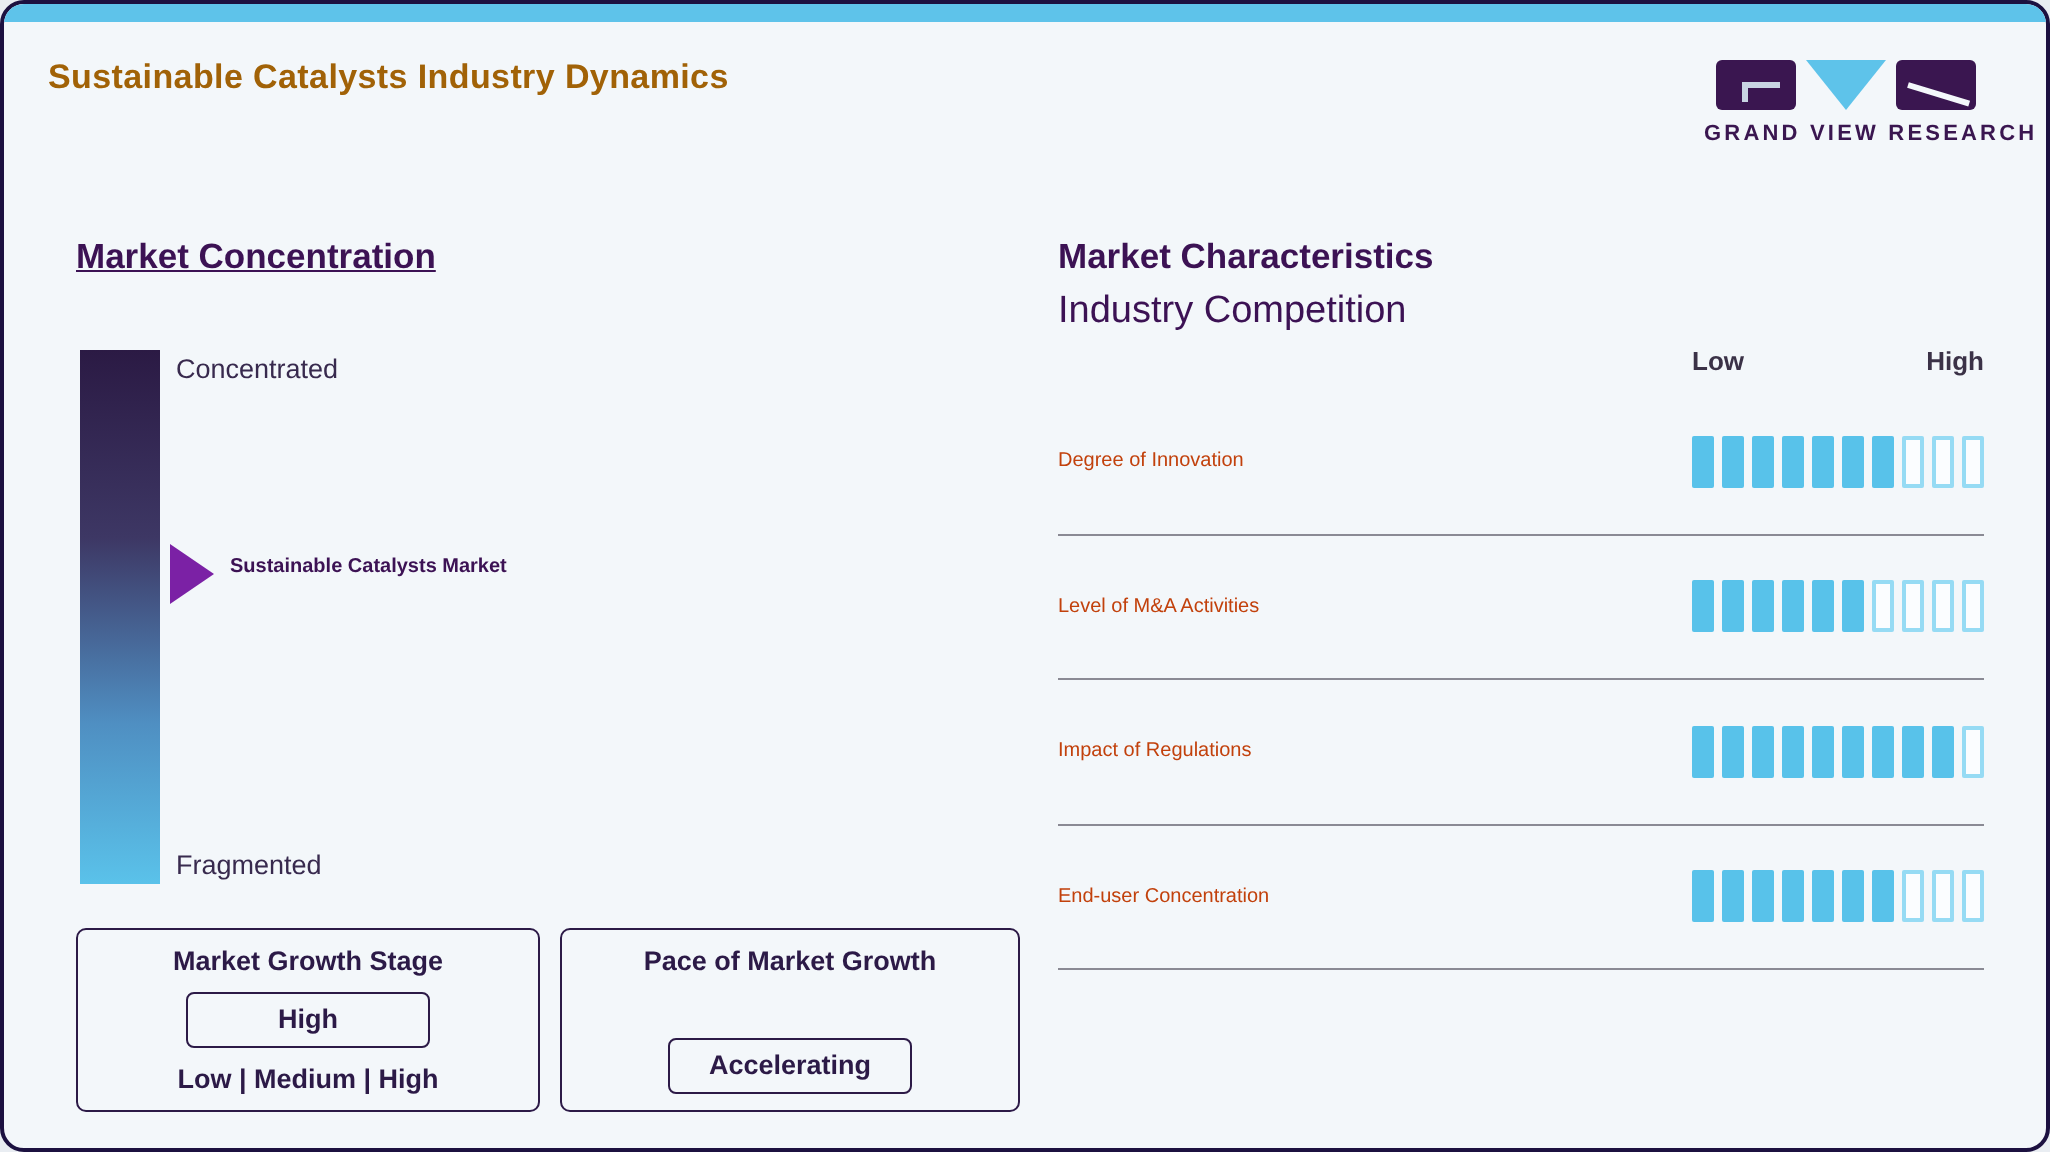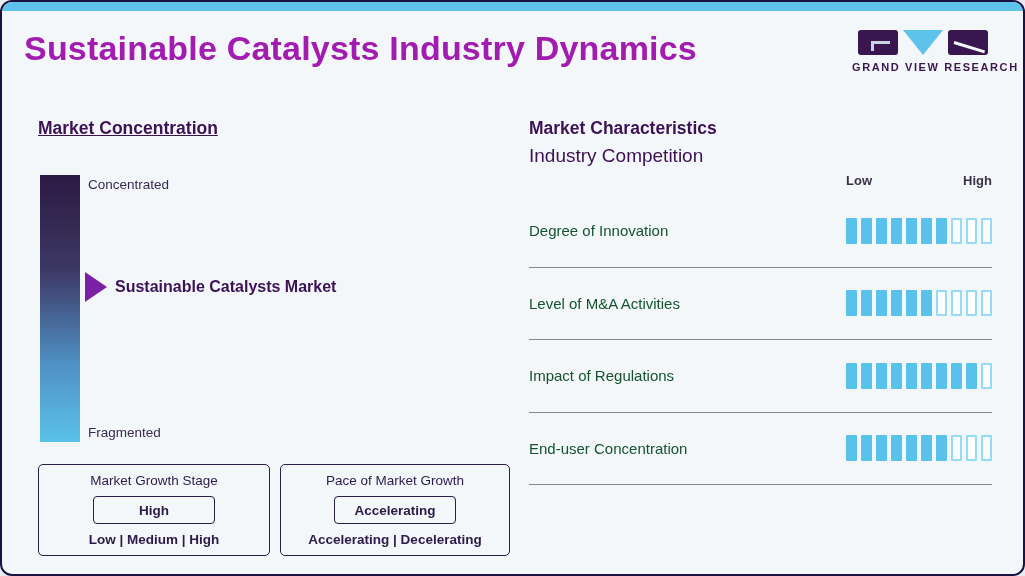--- a/index.html
+++ b/index.html
@@ -1,21 +1,21 @@
 <!DOCTYPE html>
 <html><head>
 <meta charset="utf-8">
 <style>
   html,body{margin:0;padding:0;background:#e9edf2;font-family:"Liberation Sans","DejaVu Sans",sans-serif;}
   .frame{
     position:relative;width:1025px;height:576px;box-sizing:border-box;
     background:#f3f7fa;border:2px solid #1c1140;border-radius:12px;overflow:hidden;
   }
   .topbar{position:absolute;top:0;left:0;width:100%;height:9px;background:#5ec3ea;}
-  .page-title{position:absolute;left:22px;top:27px;margin:0;font-size:34px;font-weight:bold;color:#a21caf;letter-spacing:.2px;}
+  .page-title{position:absolute;left:22px;top:27px;margin:0;font-size:17px;font-weight:bold;color:#a16207;letter-spacing:.2px;}
   
   .logo{position:absolute;right:29px;top:28px;width:142px;}
   .logo-marks{display:flex;align-items:flex-start;justify-content:center;gap:5px;height:26px;}
   .logo-block{position:relative;width:40px;height:25px;background:#3a1650;border-radius:3px;overflow:hidden;}
   .logo-g-glyph{position:absolute;left:13px;top:11px;width:16px;height:7px;border-top:3px solid #c8d4e2;border-left:3px solid #c8d4e2;}
   .logo-r-glyph{position:absolute;left:6px;top:11px;width:32px;height:3px;background:#f4f8fb;transform:rotate(17deg);transform-origin:left center;}
   .logo-v{width:0;height:0;border-left:20px solid transparent;border-right:20px solid transparent;border-top:25px solid #5ec3ea;}
   .logo-text{margin-top:5px;text-align:center;font-size:11px;font-weight:bold;letter-spacing:1.6px;color:#3a1650;white-space:nowrap;}
   
   .section-h{position:absolute;margin:0;font-size:17.5px;font-weight:bold;color:#3c1254;}
@@ -23,37 +23,37 @@
   .ch-heading{left:527px;top:116px;}
   .ch-sub{position:absolute;left:527px;top:143px;font-size:19px;color:#3c1254;}
   
   .grad-bar{position:absolute;left:38px;top:173px;width:40px;height:267px;
     background:linear-gradient(180deg,#2b1a44 0%,#3d3764 35%,#4f8fc2 70%,#5ac2ea 100%);}
   .scale-label{position:absolute;font-size:13.5px;color:#382a4e;}
   .lbl-concentrated{left:86px;top:175px;}
   .lbl-fragmented{left:86px;top:423px;}
   .pointer-arrow{position:absolute;left:83px;top:270px;width:0;height:0;
     border-top:15px solid transparent;border-bottom:15px solid transparent;border-left:22px solid #7b21a5;}
-  .pointer-label{position:absolute;left:113px;top:276px;font-size:16px;font-weight:bold;color:#3c1254;}
+  .pointer-label{position:absolute;left:113px;top:276px;font-size:10px;font-weight:bold;color:#3c1254;}
   
   .growth-row{position:absolute;left:36px;top:462px;display:flex;gap:10px;}
   .growth-box{box-sizing:border-box;width:232px;height:92px;border:1.5px solid #2c1a47;border-radius:5px;
     display:flex;flex-direction:column;align-items:center;justify-content:space-between;padding:8px 10px;}
   .growth-box:last-child{width:230px;}
-  .growth-title{font-size:13.5px;font-weight:normal;color:#2c1a47;}
+  .growth-title{font-size:13.5px;font-weight:bold;color:#2c1a47;}
   .growth-value-box{box-sizing:border-box;min-width:122px;padding:4px 18px;border:1.5px solid #2c1a47;border-radius:4px;text-align:center;}
   .growth-value{font-size:13.5px;font-weight:bold;color:#2c1a47;}
   .growth-scale{font-size:13.5px;font-weight:bold;color:#2c1a47;}
   
   .lowhigh{position:absolute;left:844px;top:171px;width:146px;display:flex;justify-content:space-between;
     font-size:13px;font-weight:600;color:#3b3247;}
   .char-rows{position:absolute;left:527px;top:193px;width:463px;}
   .char-row{box-sizing:border-box;height:72.5px;display:flex;align-items:center;justify-content:space-between;
     border-bottom:1px solid #8a8a94;}
-  .char-label{font-size:15px;font-weight:500;color:#14532d;}
+  .char-label{font-size:10px;font-weight:500;color:#c2410c;}
   .segments{display:flex;gap:4px;}
   .seg{box-sizing:border-box;width:11px;height:26px;border-radius:1px;}
   .seg.filled{background:#58c2ea;}
   .seg.empty{background:#fbfdff;border:2px solid #96dbf4;}
 </style>
 </head>
 <body>
 
 <div class="frame">
   <div class="topbar"></div>
@@ -86,21 +86,20 @@
       <div class="growth-value-box">
         <span class="growth-value">High</span>
       </div>
       <div class="growth-scale">Low | Medium | High</div>
     </div>
     <div class="growth-box">
       <div class="growth-title">Pace of Market Growth</div>
       <div class="growth-value-box">
         <span class="growth-value">Accelerating</span>
       </div>
-      <div class="growth-scale">Accelerating | Decelerating</div>
     </div>
   </div>
 
   <h2 class="section-h ch-heading">Market Characteristics</h2>
   <div class="ch-sub">Industry Competition</div>
   <div class="lowhigh">
     <span>Low</span>
     <span>High</span>
   </div>
   <div class="char-rows">

